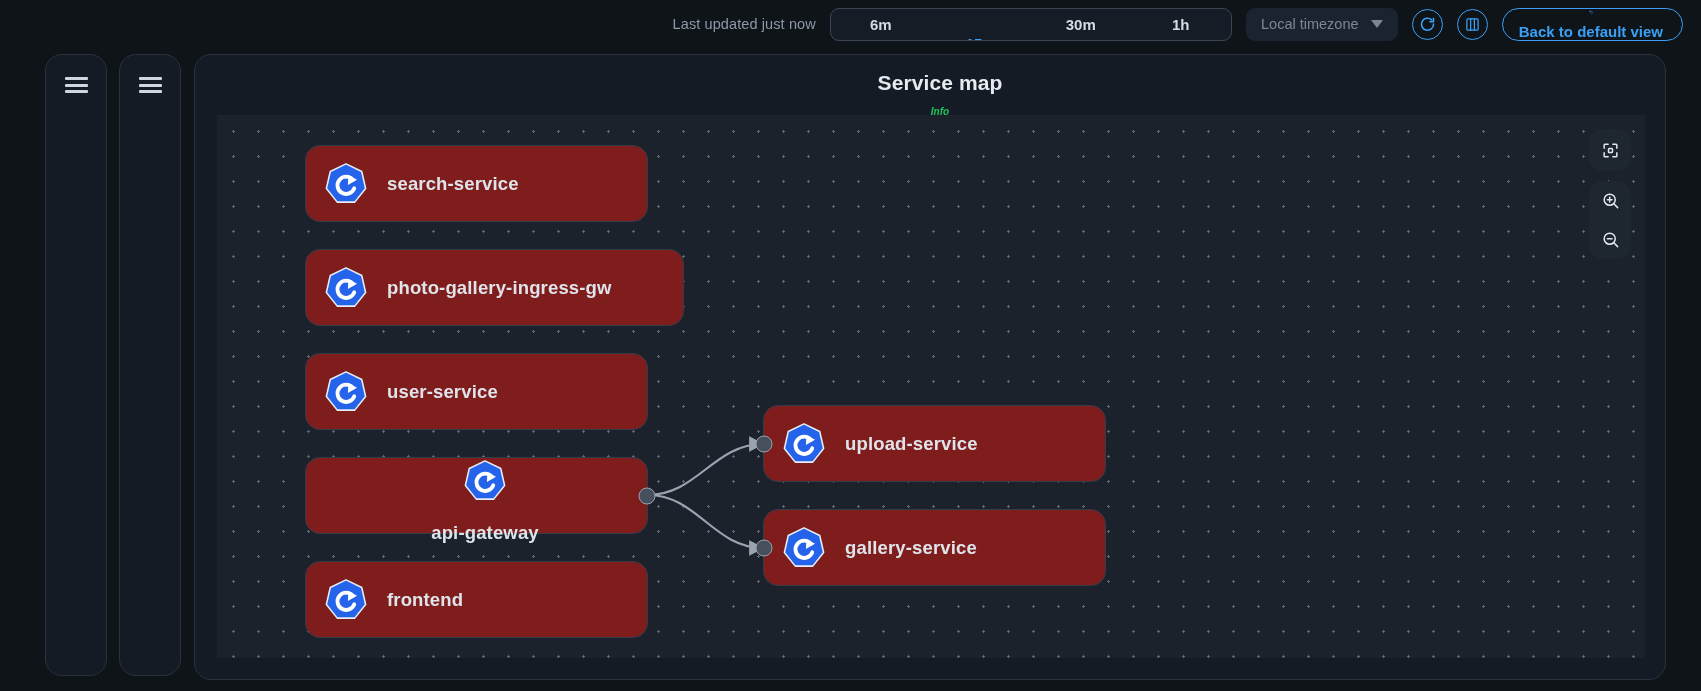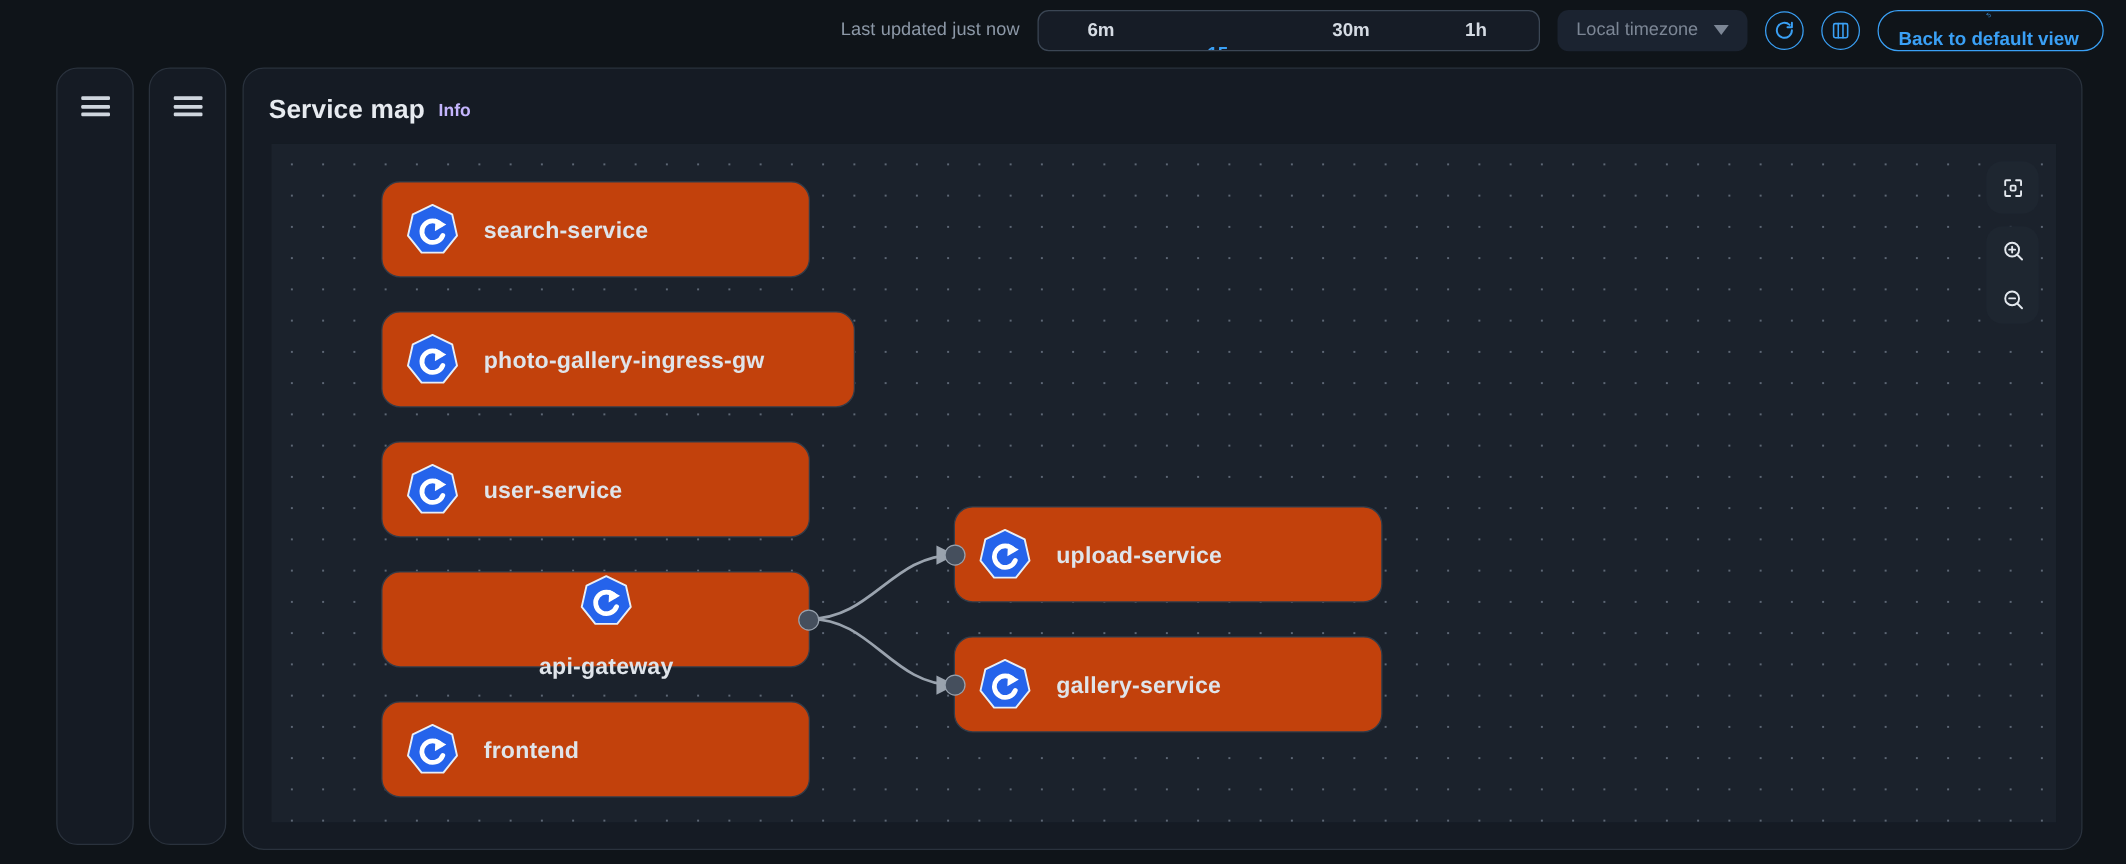--- a/index.html
+++ b/index.html
@@ -153,33 +153,35 @@
     border-radius: 17px;
     overflow: hidden;
   }
 
   .panel-head {
     height: 50px;
     display: flex;
     align-items: center;
     gap: 11px;
     padding: 16px 0 0 20px;
+    flex-direction: column;
   }
   .panel-title {
     font-size: 21px;
     font-weight: 700;
     color: #e7ebf0;
     letter-spacing: .1px;
   }
   .info-link {
-    font-size: 14px;
+    font-size: 10px;
     font-weight: 700;
-    color: #c4b5fd;
+    color: #22c55e;
     cursor: pointer;
     text-decoration: none;
+    font-style: italic;
   }
 
   
   .canvas-wrap {
     position: absolute;
     top: 60px;
     left: 22px;
     width: 1428px;
     height: 543px;
     overflow: hidden;
@@ -199,21 +201,21 @@
     width: 100%;
     height: 100%;
     pointer-events: none;
     overflow: visible;
   }
 
   .node {
     position: absolute;
     height: 77px;
     border-radius: 15px;
-    background: #c2410c;
+    background: #7f1d1d;
     border: 1px solid #333c49;
     display: flex;
     align-items: center;
     padding-left: 17px;
     gap: 18px;
     cursor: pointer;
   }
   .node-label {
     font-size: 18.5px;
     font-weight: 700;

